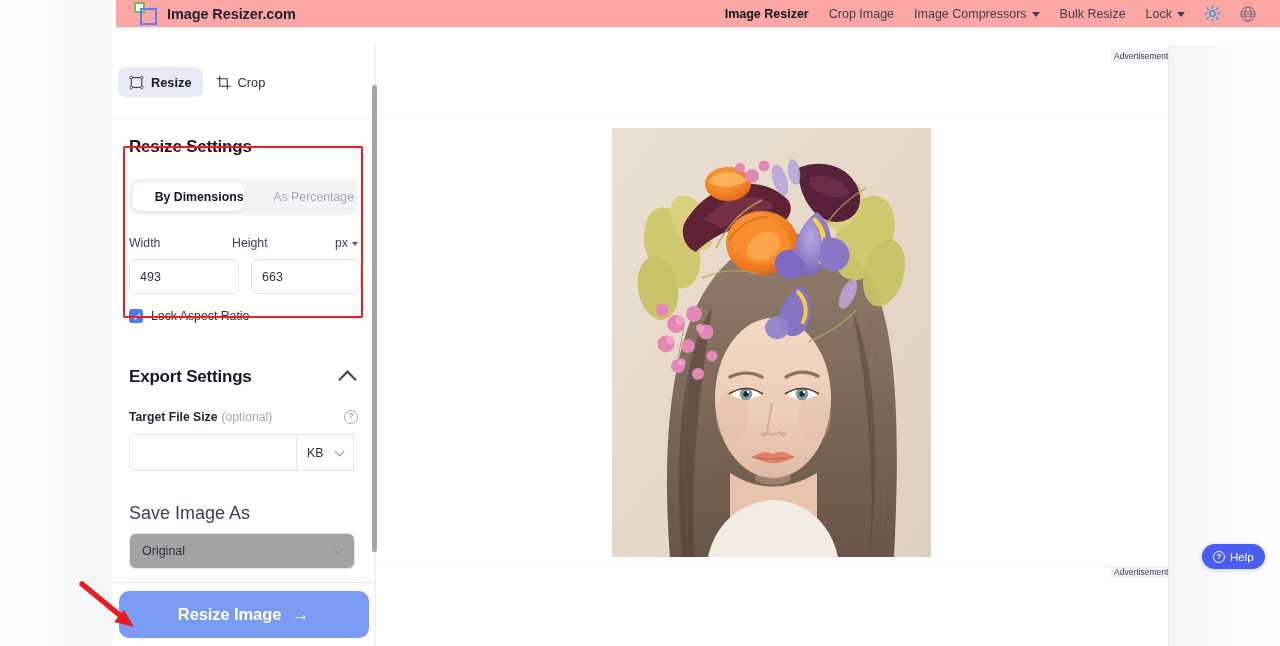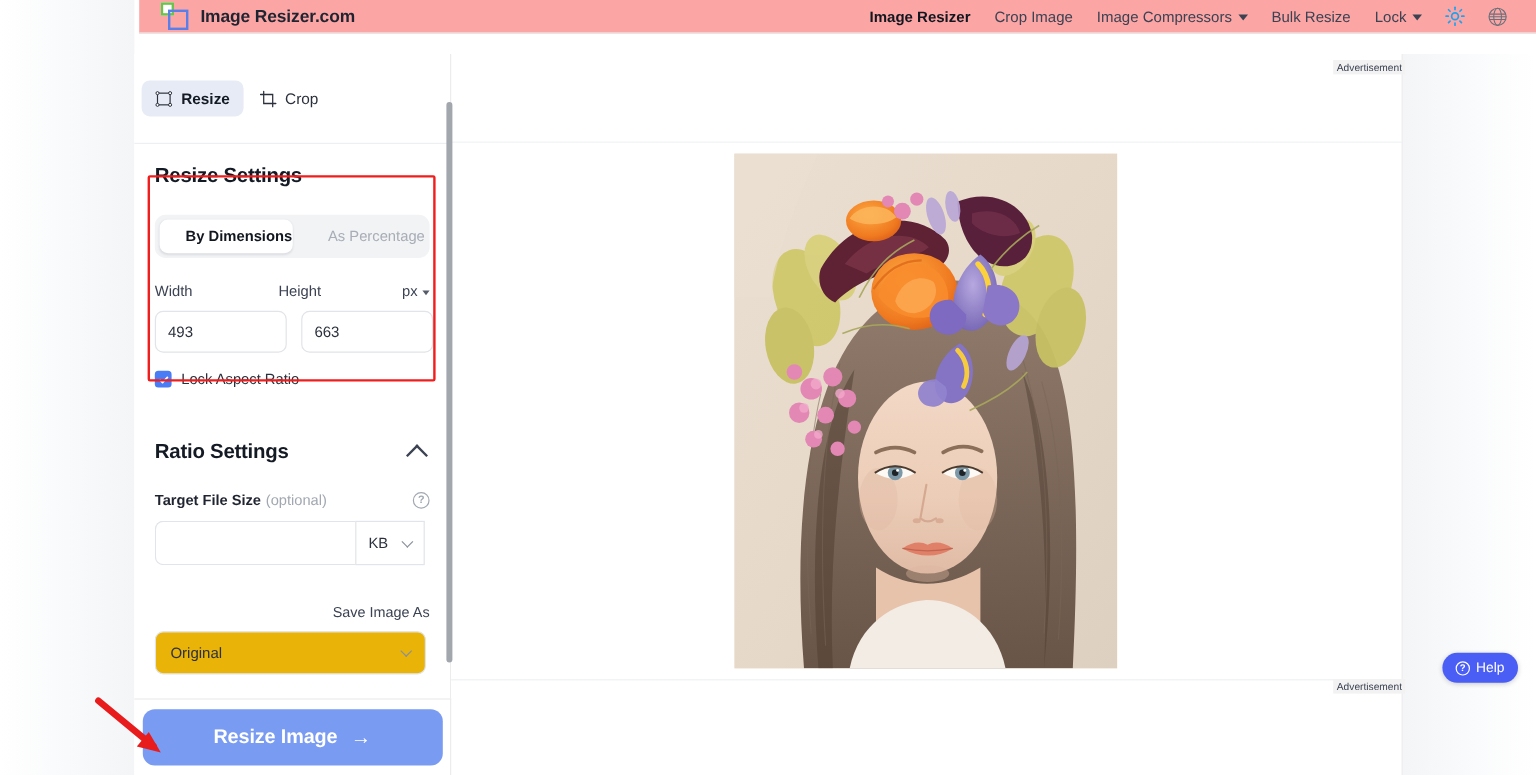--- a/index.html
+++ b/index.html
@@ -143,25 +143,25 @@
   }
   .size-unit {
     width:58px; height:37px; border:1px solid #e1e4e8; border-radius:0;
     margin-left:-1px; display:flex; align-items:center; justify-content:space-between;
     padding:0 10px; font-size:12.3px; color:#2b313c; background:#fff; cursor:pointer;
   }
   .chev-dn {
     width:7px;height:7px;border-right:1.4px solid #8a9099;border-bottom:1.4px solid #8a9099;
     transform:rotate(45deg); margin-top:-3px;
   }
-  .save-label { font-size:12px; color:#3b4252; margin-top:32px;text-align:right; }
+  .save-label { font-size:18px; color:#3b4252; margin-top:32px; }
   .save-sel {
     margin-top:9px; width:226px; height:36px; border:1px solid #e1e4e8; border-radius:7px;
     display:flex; align-items:center; justify-content:space-between; padding:0 12px;
-    font-size:12.5px; color:#2b313c; background:#eab308; cursor:pointer;
+    font-size:12.5px; color:#2b313c; background:#a3a3a3; cursor:pointer;
   }
 
   
   .panel-scroll-track {
     position:absolute; left:372px; top:85px; width:7px; height:467px; background:transparent; z-index:25;
   }
   .panel-scroll-thumb {
     position:absolute; left:0; top:0; width:5px; height:467px; border-radius:3px;
     background:#a2a6ad; cursor:pointer;
   }
@@ -332,21 +332,21 @@
       <div class="lockrow">
         <span class="chk">
           <svg width="9" height="9" viewBox="0 0 12 12">
             <path d="M2 6.3 L4.7 9 L10 3.3" fill="none" stroke="#fff" stroke-width="2" stroke-linecap="round" stroke-linejoin="round"></path>
           </svg>
         </span>
         <span class="lock-label">Lock Aspect Ratio</span>
       </div>
 
       <div class="export-head">
-        <span class="export-title">Ratio Settings</span>
+        <span class="export-title">Export Settings</span>
         <span class="chevron-up"></span>
       </div>
 
       <div class="tfs-row">
         <span class="tfs-label">Target File Size</span>
         <span class="tfs-opt">(optional)</span>
         <span class="qmark">?</span>
       </div>
 
       <div class="size-row">

